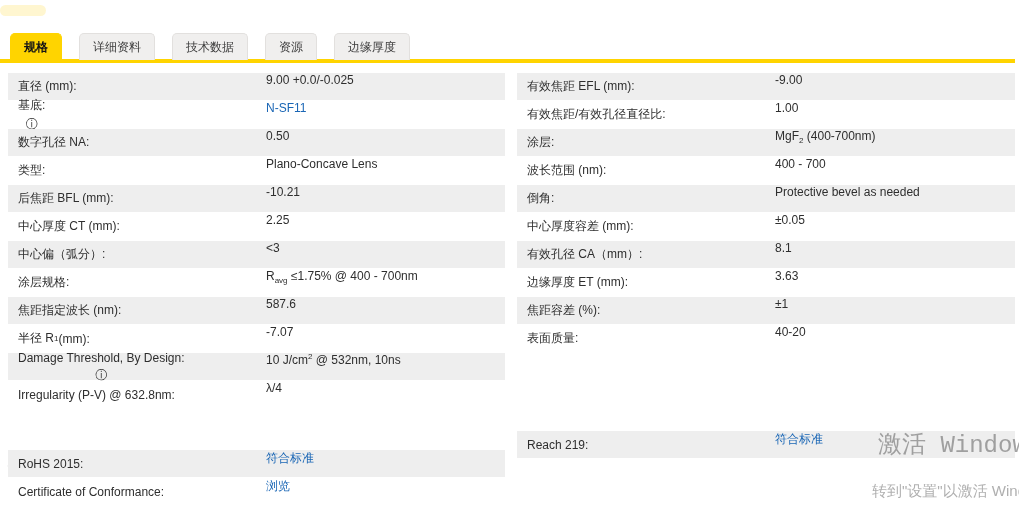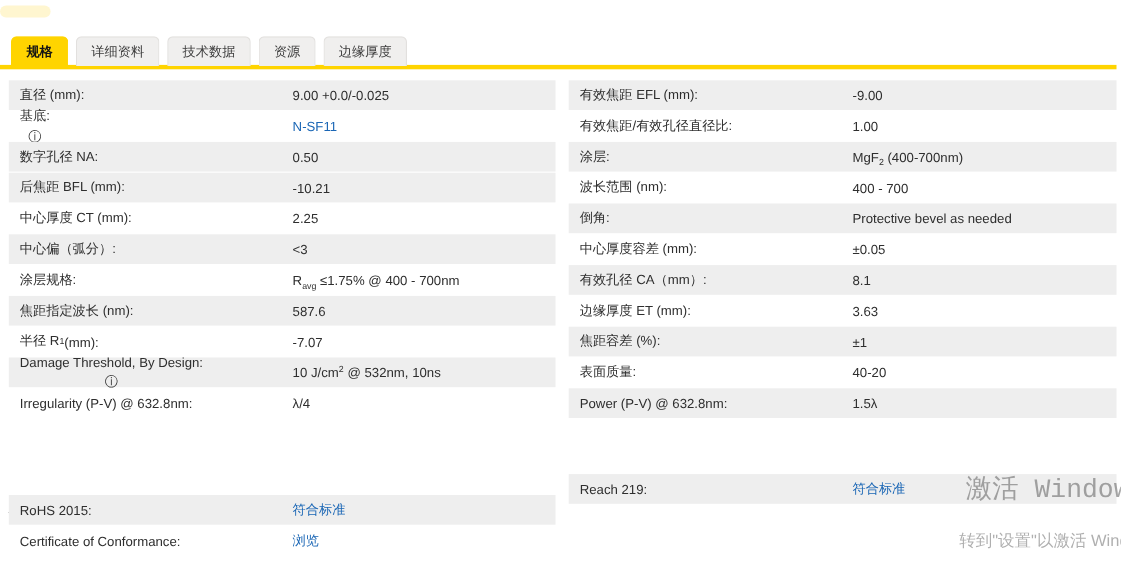--- a/index.html
+++ b/index.html
@@ -7,31 +7,31 @@
     position:relative;
     width:1019px;height:517px;
     overflow:hidden;
     background:#ffffff;
     font-family:"Liberation Sans","DejaVu Sans",sans-serif;
   }
   
   .remnant{position:absolute;left:0;top:5px;width:46px;height:11px;
     background:rgba(255,216,40,0.22);border-radius:8px;}
   
-  .tab-bar{position:absolute;left:10px;top:33px;display:flex;gap:7px;align-items:flex-end;z-index:2;}
+  .tab-bar{position:absolute;left:10px;top:33px;display:flex;gap:17px;align-items:flex-end;z-index:2;}
   .tab{height:26px;line-height:26px;padding:0 13px;background:#f0efee;
     border:1px solid #e2e0de;border-bottom:none;border-radius:5px 5px 0 0;
     font-size:12px;color:#3c3c3c;cursor:pointer;white-space:nowrap;}
   .tab.active{background:#ffd400;border-color:#ffd400;font-weight:bold;color:#141414;}
   .accent-bar{position:absolute;left:0;top:59px;width:1015px;height:4px;background:#ffd400;z-index:1;}
   
   .spec-col{position:absolute;top:73px;}
   #spec-left{left:8px;width:497px;}
   #spec-right{left:517px;width:498px;}
-  .row{height:27px;margin-bottom:1px;position:relative;display:flex;align-items:center;background:#ffffff;}
+  .row{height:27px;margin-bottom:1px;position:relative;display:flex;background:#ffffff;}
   .row.shade{background:#eeeeee;}
   .row .label{margin-left:10px;font-size:12px;color:#2e2e2e;display:flex;align-items:center;white-space:nowrap;}
   .row .dotted{border-bottom:1px dotted #777;padding-bottom:1px;display:inline-flex;align-items:center;gap:4px;flex-direction:column;}
   .row .value{position:absolute;left:258px;font-size:12px;color:#2e2e2e;white-space:nowrap;}
   .row .value.link{color:#1a66b5;cursor:pointer;}
   sub{font-size:8px;line-height:0;}
   sup{font-size:8px;line-height:0;}
   .info-icon{font-size:12px;line-height:1;color:#2e2e2e;cursor:pointer;font-style:normal;}
   
   .comp-heading{position:absolute;left:8px;top:428px;font-size:15px;font-weight:bold;color:#101010;margin-top:30px;}
@@ -65,20 +65,24 @@
         <span class="dotted">
           <span>基底:</span>
           <span class="info-icon">ⓘ</span>
         </span>
       </span>
       <span class="value link">N-SF11</span>
     </div>
     <div class="row shade">
       <span class="label">数字孔径 NA:</span>
       <span class="value">0.50</span>
+    </div>
+    <div class="row">
+      <span class="label">类型:</span>
+      <span class="value">Plano-Concave Lens</span>
     </div>
     <div class="row shade">
       <span class="label">后焦距 BFL (mm):</span>
       <span class="value">-10.21</span>
     </div>
     <div class="row">
       <span class="label">中心厚度 CT (mm):</span>
       <span class="value">2.25</span>
     </div>
     <div class="row shade">
@@ -145,24 +149,20 @@
       <span class="value">3.63</span>
     </div>
     <div class="row shade">
       <span class="label">焦距容差 (%):</span>
       <span class="value">±1</span>
     </div>
     <div class="row">
       <span class="label">表面质量:</span>
       <span class="value">40-20</span>
     </div>
-    <div class="row shade">
-      <span class="label">Power (P-V) @ 632.8nm:</span>
-      <span class="value">1.5λ</span>
-    </div>
     <div class="row">
       <span class="label"></span>
       <span class="value"></span>
     </div>
   </div>
 
 <div class="comp-heading">合规性</div>
 <div id="comp-left">
     <div class="row shade">
       <span class="label">RoHS 2015:</span>

